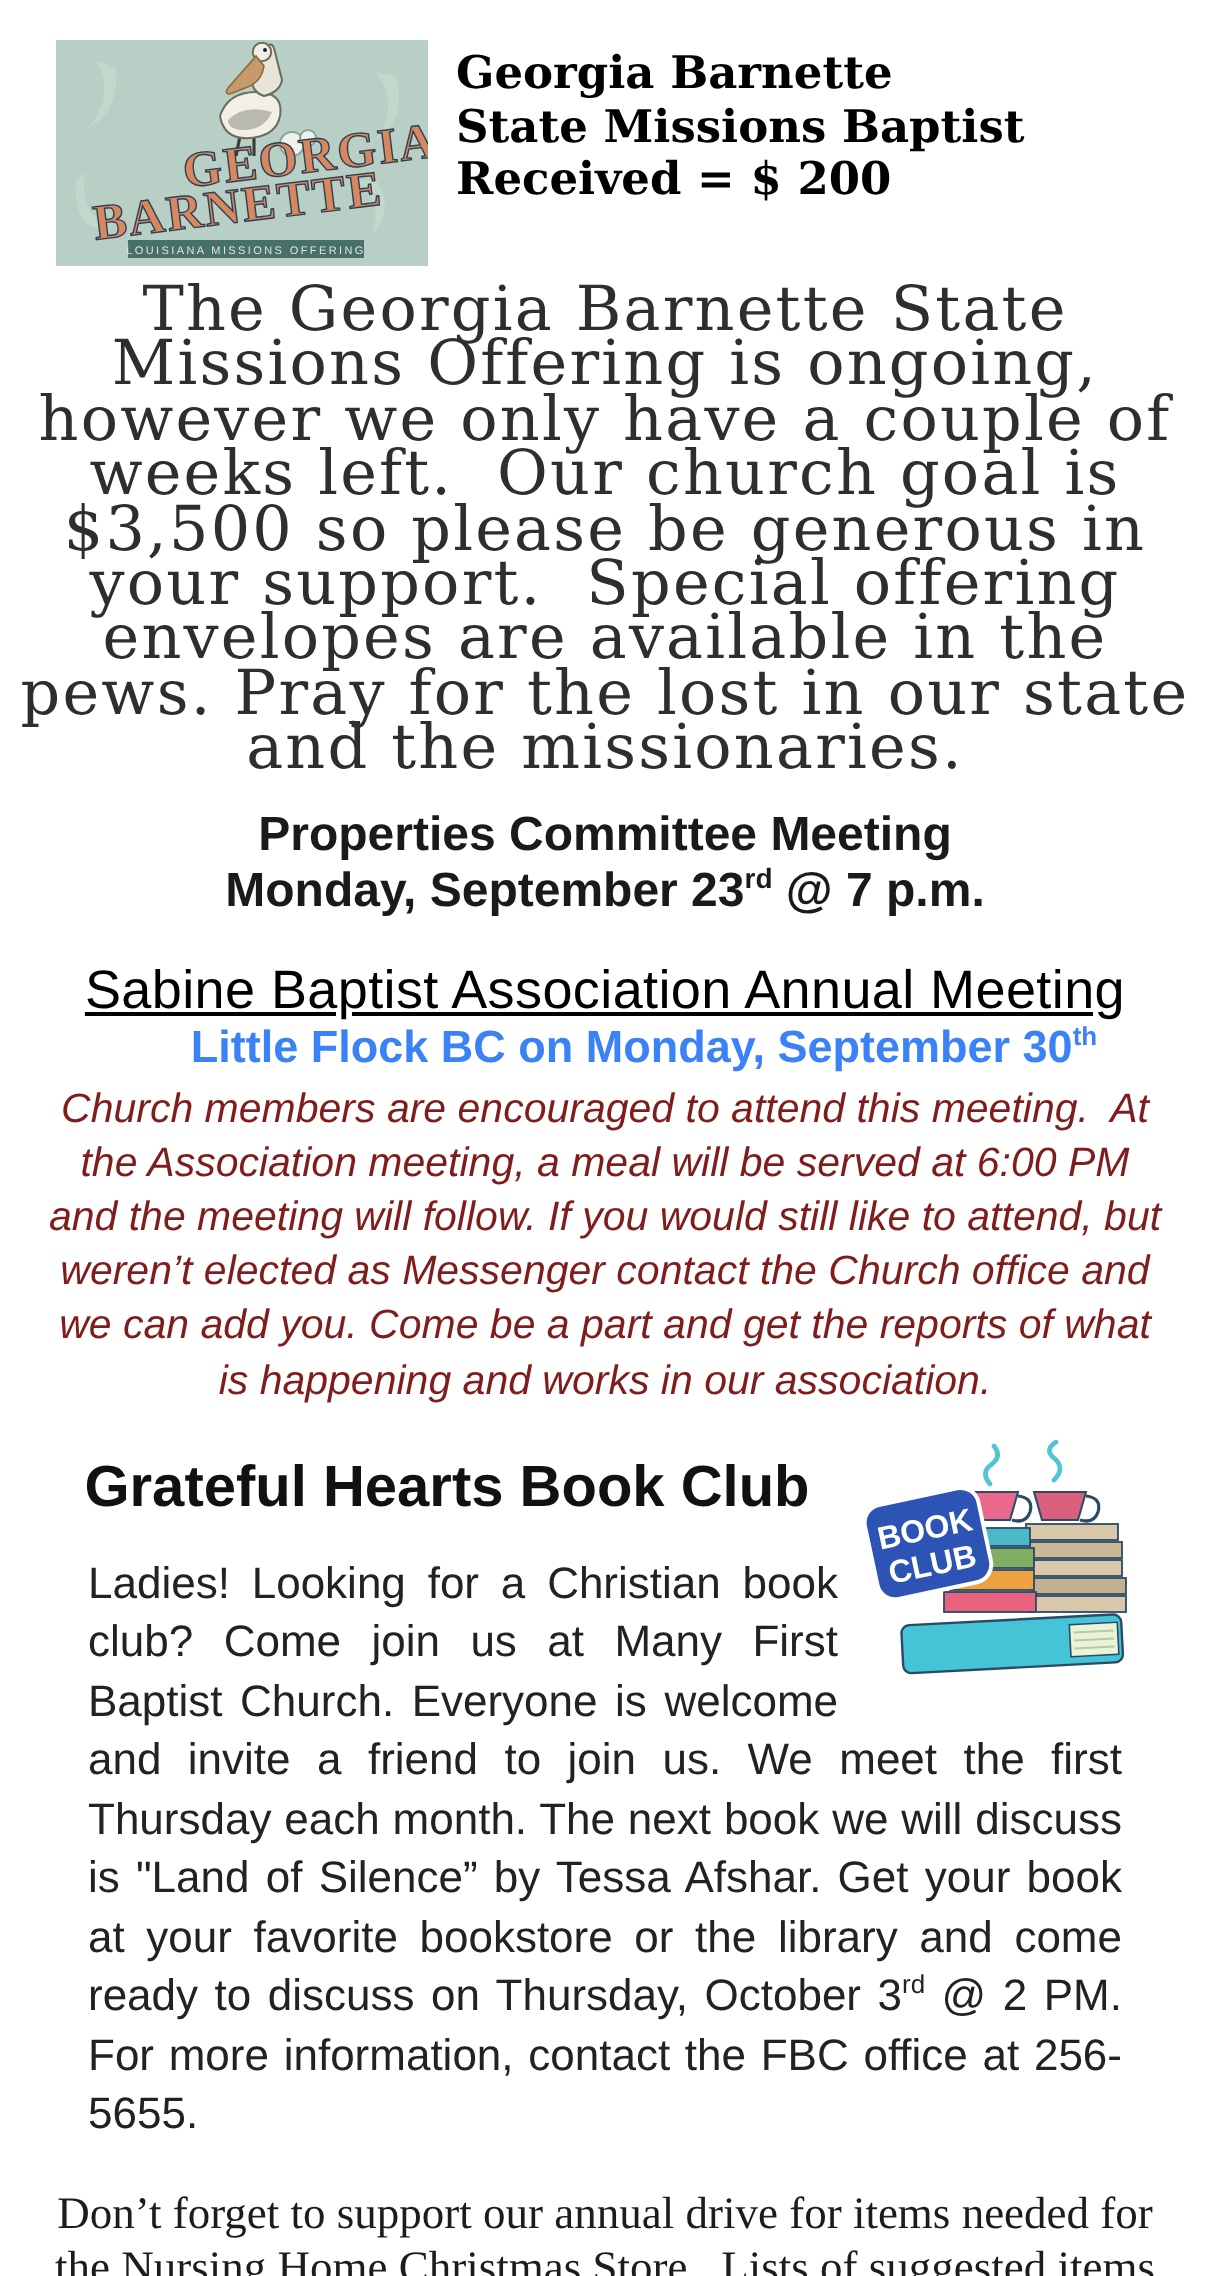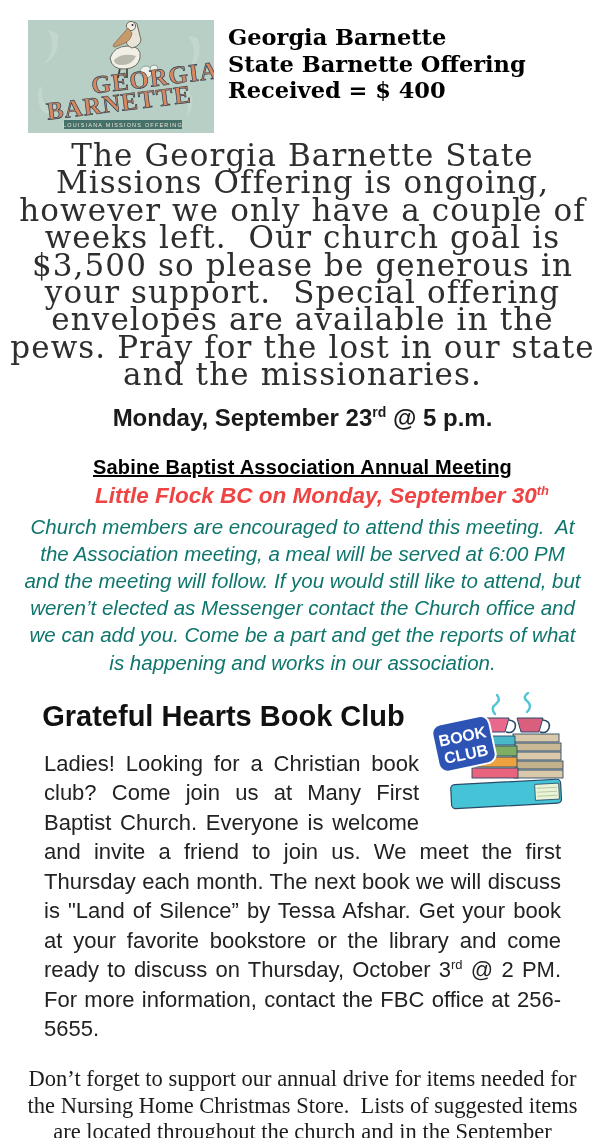--- a/index.html
+++ b/index.html
@@ -18,26 +18,26 @@
          letter-spacing:1.1px;color:#2e2e2e;}
 
   
   .props{margin-top:15px;text-align:center;}
   .props-title,.props-date{font-weight:bold;font-size:24px;line-height:28px;color:#1a1a1a;}
   .props-date sup{font-size:14px;}
   .props-body{width:555px;margin:3px auto 0;font-size:21.5px;line-height:26.5px;color:#1a1a1a;}
 
   
   .sabine{margin-top:21px;text-align:center;}
-  .sabine-title{font-weight:bold;font-size:20px;line-height:28px;text-decoration:underline;
+  .sabine-title{font-weight:normal;font-size:27px;line-height:28px;text-decoration:underline;
                 letter-spacing:0.2px;color:#000;}
-  .sabine-sub{font-weight:bold;font-style:italic;font-size:22.5px;line-height:29px;color:#ef4444;padding-left:39px;}
+  .sabine-sub{font-weight:bold;font-size:22.5px;line-height:29px;color:#3b82f6;padding-left:39px;}
   .sabine-sub sup{font-size:13px;}
   .sabine-body{width:562px;margin:3px auto 0;font-style:italic;font-weight:500;
-               font-size:20.5px;line-height:27.2px;color:#0f766e;}
+               font-size:20.5px;line-height:27.2px;color:#7f1d1d;}
 
   
   .bookclub{margin:24px 28px 0 28px;}
   .bc-img{float:right;width:148px;height:128px;margin:-8px 0 4px 10px;}
   .bc-title{text-align:center;font-size:29px;font-weight:bold;margin:16px 0 10px 0;color:#111;}
   .bc-body{text-align:justify;font-size:22px;line-height:29.5px;color:#222;margin:16px;}
   .bc-body sup{font-size:13px;}
 
   
   .final{width:565px;margin:22px auto 0;text-align:center;
@@ -78,29 +78,30 @@
 
         <text x="128" y="66" text-anchor="middle" transform="rotate(-7 128 66)" font-family="Liberation Serif, serif" font-size="25" font-weight="bold" fill="#d8875f" stroke="#2e4054" stroke-width="0.7" letter-spacing="1">GEORGIA</text>
         <text x="92" y="91" text-anchor="middle" transform="rotate(-7 92 91)" font-family="Liberation Serif, serif" font-size="25" font-weight="bold" fill="#d8875f" stroke="#2e4054" stroke-width="0.7" letter-spacing="1">BARNETTE</text>
 
         <rect x="36" y="100" width="118" height="9" fill="#46706a"></rect>
         <text x="95" y="107" text-anchor="middle" font-family="Liberation Sans, sans-serif" font-size="5.5" fill="#e8e3d2" letter-spacing="1.2">LOUISIANA MISSIONS OFFERING</text>
       </svg>
     </div>
     <div class="header-text">
       <div>Georgia Barnette</div>
-      <div>State Barnette Offering</div>
-      <div>Received = $ 400</div>
+      <div>State Missions Baptist</div>
+      <div>Received = $ 200</div>
     </div>
   </div>
 
   <div class="intro">The Georgia Barnette State Missions Offering is ongoing, however we only have a couple of weeks left.&nbsp; Our church goal is $3,500 so please be generous in your support.&nbsp; Special offering envelopes are available in the pews. Pray for the lost in our state and the missionaries.</div>
 
   <div class="props">
-    <div class="props-date"><span>Monday, September 23</span><sup>rd</sup><span> @ 5 p.m.</span></div>
+    <div class="props-title">Properties Committee Meeting</div>
+    <div class="props-date"><span>Monday, September 23</span><sup>rd</sup><span> @ 7 p.m.</span></div>
   </div>
 
   <div class="sabine">
     <div class="sabine-title">Sabine Baptist Association Annual Meeting</div>
     <div class="sabine-sub"><span>Little Flock BC on Monday, September 30</span><sup>th</sup></div>
     <div class="sabine-body">Church members are encouraged to attend this meeting.&nbsp; At the Association meeting, a meal will be served at 6:00 PM and the meeting will follow. If you would still like to attend, but weren’t elected as Messenger contact the Church office and we can add you. Come be a part and get the reports of what is happening and works in our association.</div>
   </div>
 
   <div class="bookclub">
     <div class="bc-img">

